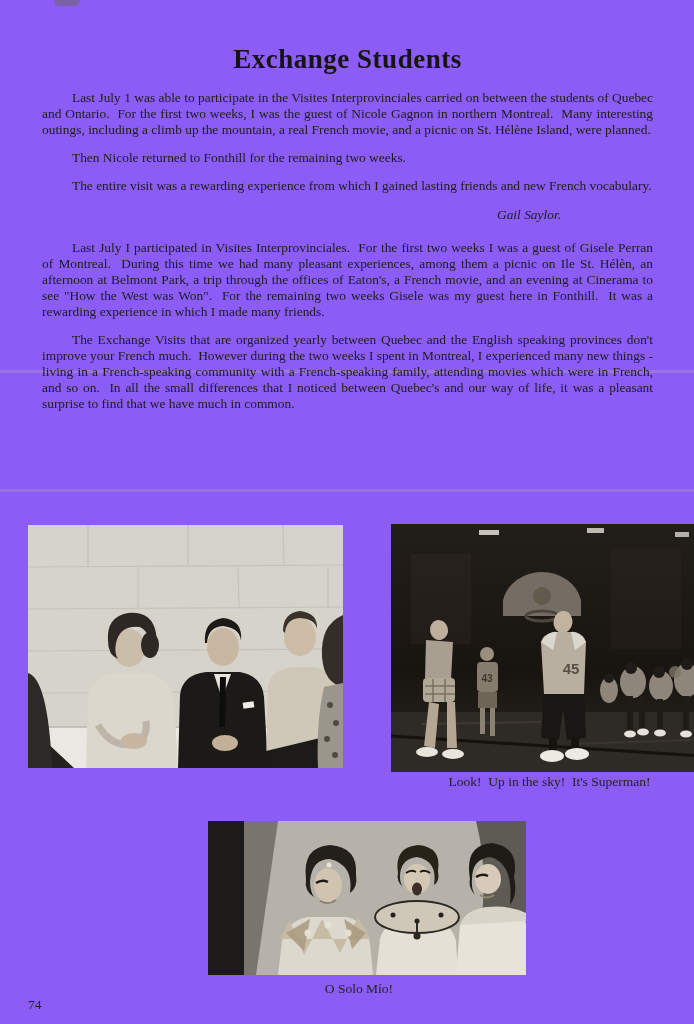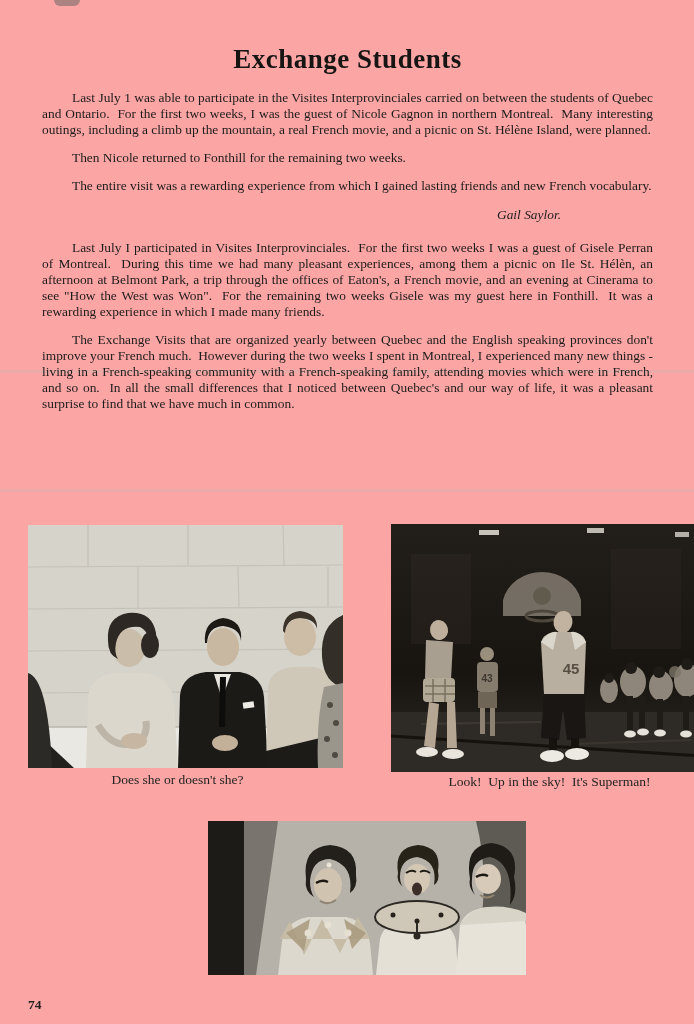--- a/index.html
+++ b/index.html
@@ -1,39 +1,39 @@
 <!DOCTYPE html>
 <html><head>
 <meta charset="utf-8">
 <style>
   html,body{margin:0;padding:0;background:#e9e8e4;}
   .page{
     position:relative;width:694px;height:1024px;margin:0 auto;
-    background:#fca5a5;overflow:hidden;
+    background:#8b5cf6;overflow:hidden;
     font-family:"Liberation Serif", serif;color:#1d1c1a;
   }
   .smudge{position:absolute;left:54px;top:0;width:26px;height:6px;background:#6a6863;opacity:.55;border-radius:0 0 6px 6px;}
   .streak{position:absolute;left:0;width:694px;height:3px;background:#b9b6ae;opacity:.28;}
   .textblock{position:absolute;left:30px;top:44px;width:635px;}
   h1.title{margin:0 0 15px 0;text-align:center;font-size:27px;font-weight:600;letter-spacing:.5px;color:#161513;}
   p.body{margin:12px;font-size:13.4px;line-height:16px;text-align:justify;white-space:pre-wrap;}
   p.indent{text-indent:30px;}
   p.sig{margin:13px 0 17px 0;padding-left:467px;font-size:13.4px;line-height:16px;white-space:nowrap;text-align:left;text-indent:0;font-style:italic;}
   section.article{margin-top:7px;}
   section.article:first-of-type{margin-top:0;}
   figure{margin:8px;padding:0;position:absolute;background:#111;}
   figure svg{display:block;}
   .photo-bench{left:20px;top:517px;width:315px;height:243px;}
   .photo-gym{left:383px;top:516px;width:311px;height:248px;}
   .photo-trio{left:200px;top:813px;width:318px;height:154px;}
   .caption{position:absolute;font-size:13.5px;line-height:16px;text-align:center;white-space:pre-wrap;color:#242321;}
   .cap-bench{left:20px;top:772px;width:315px;}
   .cap-gym{left:394px;top:774px;width:311px;}
   .cap-trio{left:200px;top:981px;width:318px;}
-  .pagenum{position:absolute;left:28px;top:997px;font-size:13.5px;color:#232220;font-weight:bold;}
+  .pagenum{position:absolute;left:28px;top:997px;font-size:13.5px;color:#232220;}
 </style>
 </head>
 <body>
 
 <div class="page">
 
   <div class="smudge"></div>
   <div class="streak" style="top:370px"></div>
   <div class="streak" style="top:489px"></div>
 
@@ -269,17 +269,17 @@
           <path d="M252,104 L318,100 L318,92 Q300,84 280,86 Q260,88 252,104 Z" fill="#d9d4c8"></path>
           <ellipse cx="280" cy="58" rx="13" ry="15" fill="#d7cab8"></ellipse>
           <path d="M262,58 Q256,24 284,22 Q312,26 306,56 Q310,74 302,84 Q306,42 282,36 Q264,38 264,58 Q263,68 267,74 Q260,66 262,58 Z" fill="#1f1b16"></path>
           <path d="M268,56 Q274,52 280,55" stroke="#1b1712" stroke-width="2.5" fill="none"></path>
           <path d="M272,74 Q279,79 286,74" stroke="#93866f" stroke-width="2" fill="none"></path>
         </g>
       </g>
     </svg>
   </figure>
 
-  <div class="caption cap-bench">Does she or doesn't she?</div>
   <div class="caption cap-gym">Look!  Up in the sky!  It's Superman!</div>
+  <div class="caption cap-trio">O Solo Mío!</div>
 
   <div class="pagenum">74</div>
 </div>
 
 </body></html>

